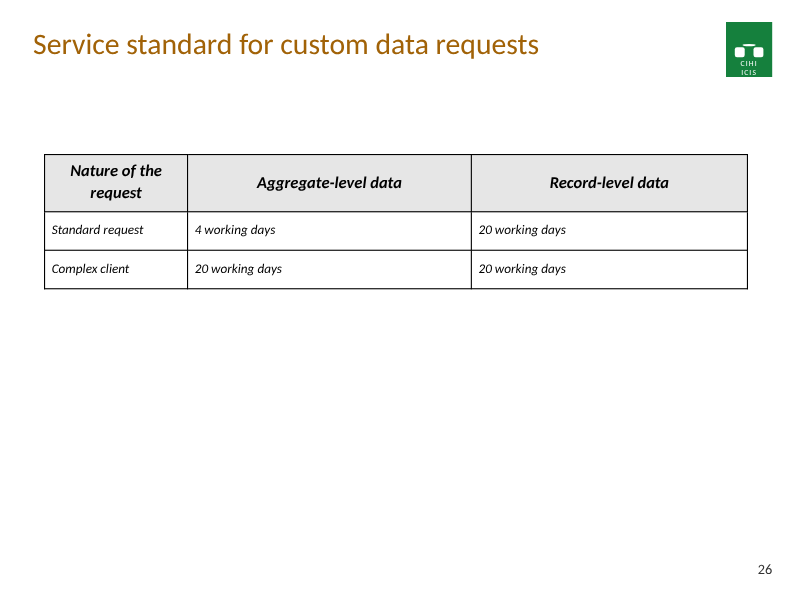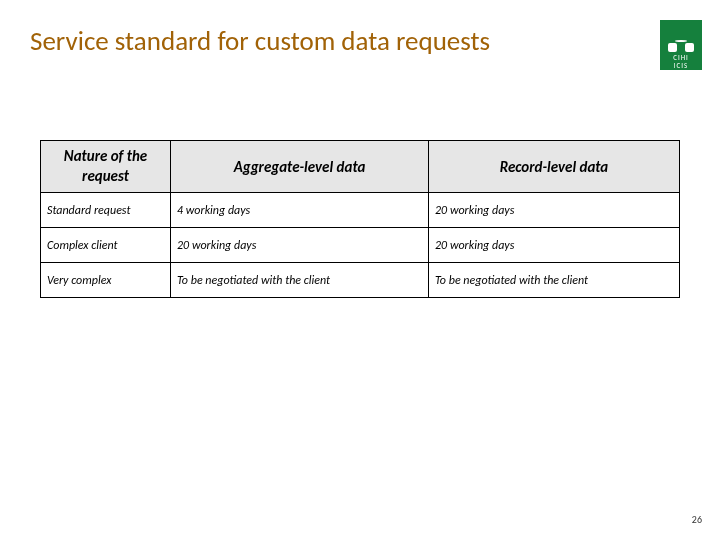--- a/index.html
+++ b/index.html
@@ -99,21 +99,21 @@
     font-size: 12px;
     padding: 10px 6px;
   }
   td.nature-cell {
     font-size: 12px;
   }
   .page-number {
     position: absolute;
     bottom: 14px;
     right: 18px;
-    font-size: 10px;
+    font-size: 13px;
     color: #333;
   }
 </style>
 </head>
 <body>
 
 <div class="title">Service standard for custom data requests</div>
 
 <div class="logo">
   <div class="logo-head"></div>
@@ -137,22 +137,17 @@
       <tr>
         <td class="nature-cell">Standard request</td>
         <td>4 working days</td>
         <td>20 working days</td>
       </tr>
       <tr>
         <td class="nature-cell">Complex client</td>
         <td>20 working days</td>
         <td>20 working days</td>
       </tr>
-      <tr>
-        <td class="nature-cell">Very complex</td>
-        <td>To be negotiated with the client</td>
-        <td>To be negotiated with the client</td>
-      </tr>
     </tbody>
   </table>
 </div>
 
 <div class="page-number">26</div>
 
 </body></html>

